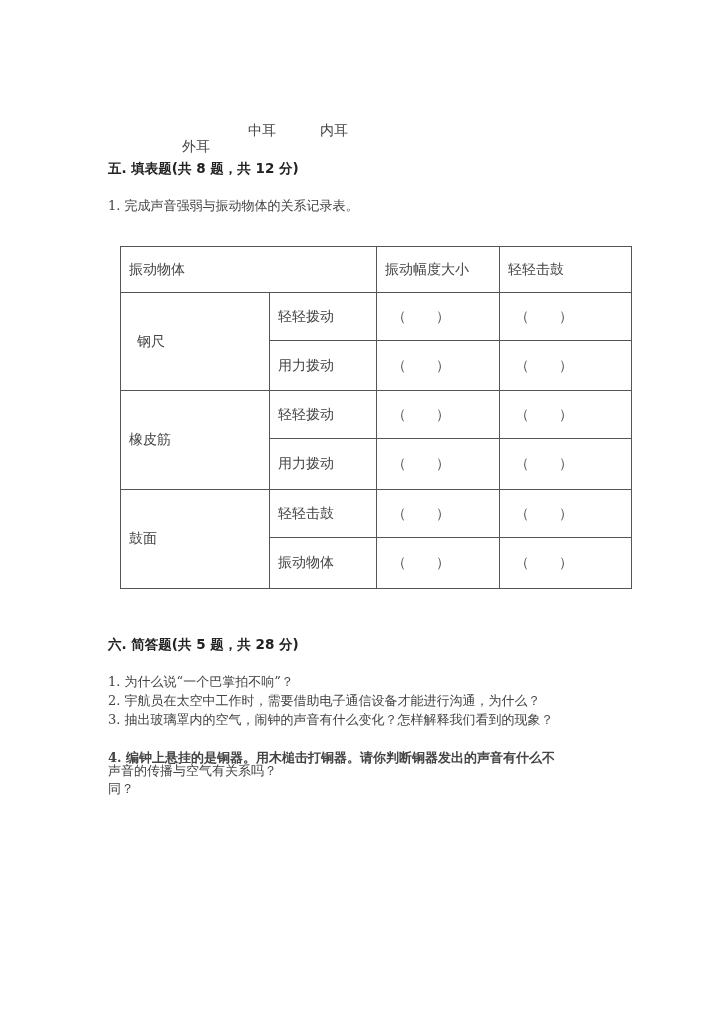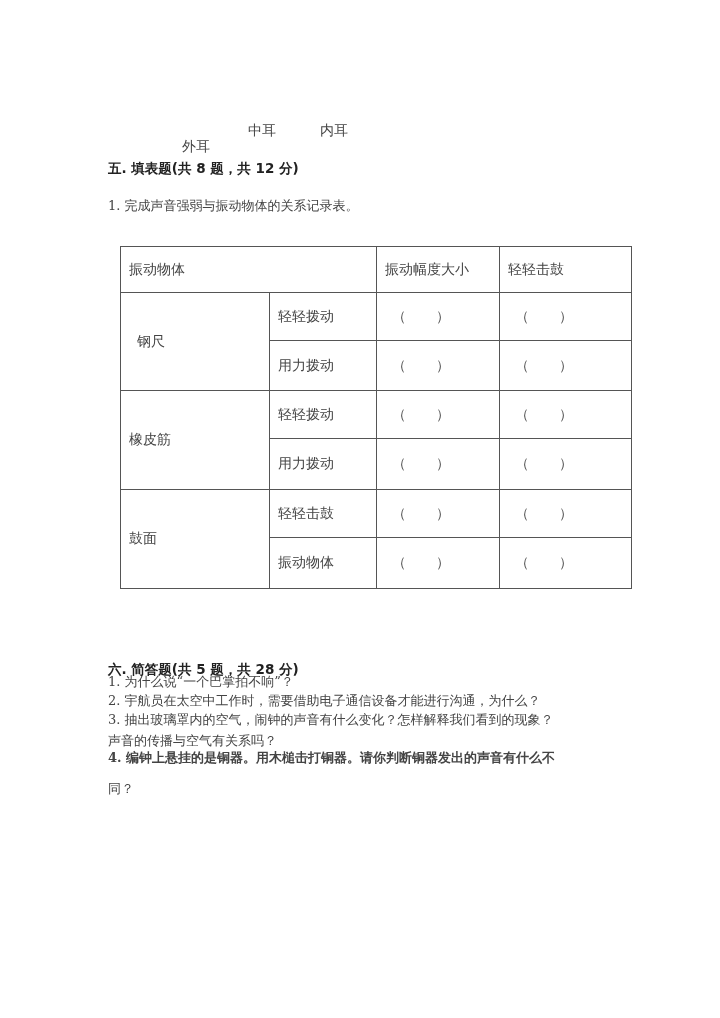--- a/index.html
+++ b/index.html
@@ -123,19 +123,19 @@
     <td>
           <div class="paren">
             <span>（</span>
             <span>）</span>
           </div>
         </td>
   </tr>
 </tbody>
   </table>
 
-<div class="abs sec-title" style="top:636px;margin-top:25px;">六. 简答题(共 5 题，共 28 分)</div>
+<div class="abs sec-title" style="top:636px;">六. 简答题(共 5 题，共 28 分)</div>
 <div class="abs q" style="top:673px;">1. 为什么说“一个巴掌拍不响”？</div>
 <div class="abs q" style="top:692px;">2. 宇航员在太空中工作时，需要借助电子通信设备才能进行沟通，为什么？</div>
 <div class="abs q" style="top:711px;">3. 抽出玻璃罩内的空气，闹钟的声音有什么变化？怎样解释我们看到的现象？</div>
-<div class="abs q" style="top:732px;">声音的传播与空气有关系吗？</div>
+<div class="abs q" style="top:762px;">声音的传播与空气有关系吗？</div>
 <div class="abs q" style="top:749px;font-weight:bold;">4. 编钟上悬挂的是铜器。用木槌击打铜器。请你判断铜器发出的声音有什么不</div>
 <div class="abs q" style="top:780px;">同？</div>
 
 </body></html>

